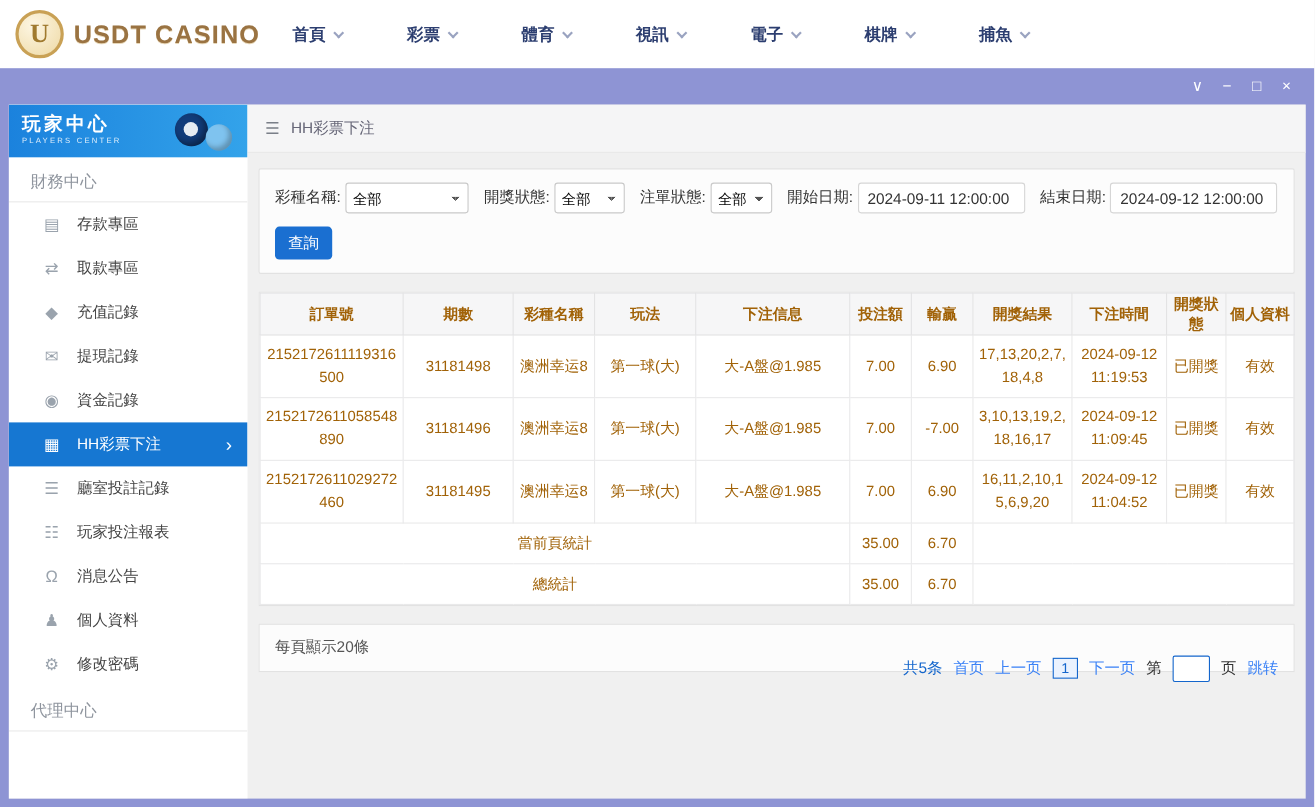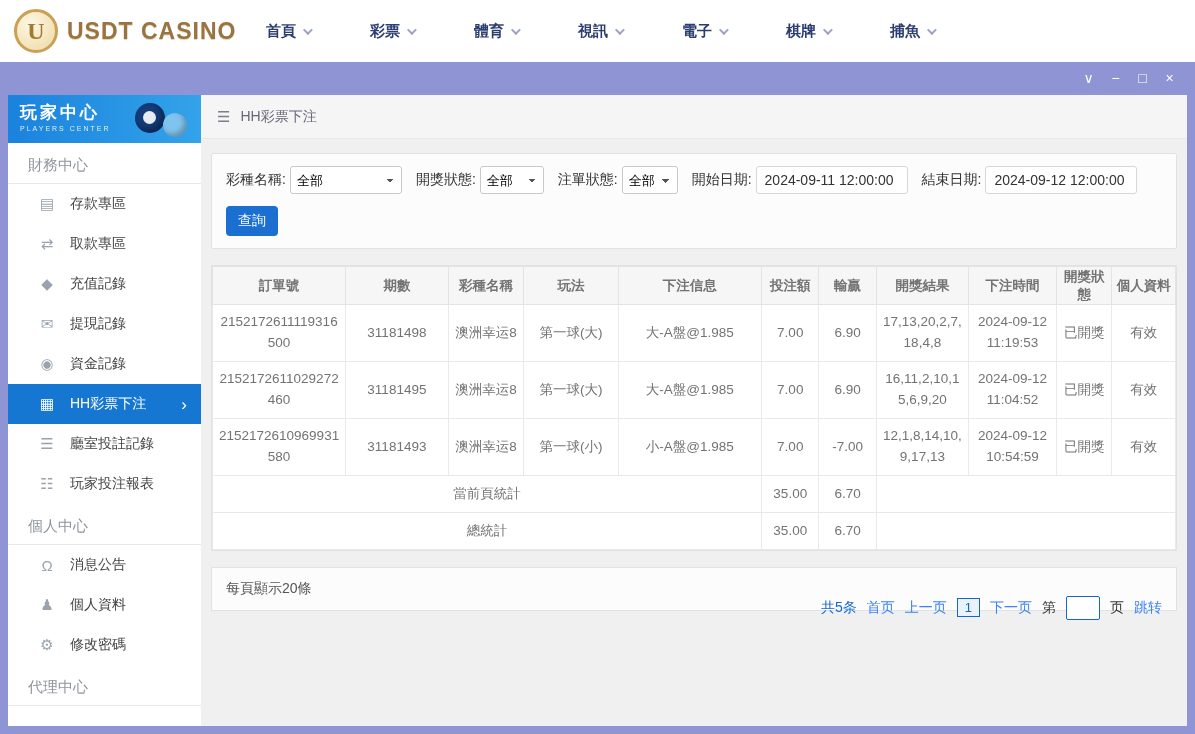--- a/index.html
+++ b/index.html
@@ -23,21 +23,21 @@
     transform:rotate(45deg) translateY(-2px); }
 
   
   .window-frame { flex:1; background:#8e94d4; padding:0 8px 8px 8px; min-height:0; }
   .titlebar { height:33px; display:flex; justify-content:flex-end; align-items:center; padding-right:4px; }
   .win-controls { display:flex; }
   .win-controls span { width:27px; text-align:center; color:#fff; font-size:14px; cursor:pointer; line-height:33px; }
   .window-body { display:flex; height:calc(100% - 33px); background:#f0f0f0; overflow:hidden; }
 
   
-  .sidebar { width:193px; flex-shrink:0; background:#fff; overflow:hidden; display:flex; flex-direction:column; }
+  .sidebar { width:217px; flex-shrink:0; background:#fff; overflow:hidden; display:flex; flex-direction:column; }
   .sidebar-header { height:48px; flex-shrink:0; background:linear-gradient(90deg,#1b82dd,#33a3ea);
     color:#fff; padding:6px 0 0 12px; position:relative; overflow:hidden; }
   .sh-title { font-size:17px; font-weight:bold; letter-spacing:3px; }
   .sh-sub { font-size:7px; letter-spacing:2px; opacity:.85; margin-top:1px; }
   .balls { position:absolute; right:12px; top:6px; width:64px; height:40px; }
   .ball { position:absolute; border-radius:50%; }
   .ball.b1 { width:30px; height:30px; right:24px; top:2px; background:#123c7a; box-shadow:inset -3px -3px 6px rgba(0,0,0,.4); }
   .ball.b1::after { content:""; position:absolute; left:8px; top:8px; width:13px; height:13px; border-radius:50%; background:#fff; opacity:.9; }
   .ball.b2 { width:24px; height:24px; right:2px; top:12px; background:#7fc3ef; box-shadow:inset -3px -3px 5px rgba(0,0,0,.25); }
   .section-label { color:#8f959e; font-size:15px; padding:13px 0 8px 20px; border-bottom:1px solid #e9e9e9; }
@@ -61,21 +61,21 @@
   select { height:28px; border:1px solid #c9c9c9; border-radius:3px; background-color:#fff; font-size:13px;
     padding:0 18px 0 6px; appearance:none; -webkit-appearance:none;
     background-image:linear-gradient(45deg,transparent 50%,#555 50%),linear-gradient(135deg,#555 50%,transparent 50%);
     background-position:calc(100% - 11px) 12px,calc(100% - 7px) 12px; background-size:4px 4px; background-repeat:no-repeat; }
   .sel-wide { width:112px; } .sel-mid { width:64px; } .sel-small { width:56px; }
   .date-input { height:28px; width:152px; border:1px solid #d6d6d6; border-radius:3px; font-size:14px; padding:0 8px; color:#333; background:#fff; }
   .search-btn { margin-top:12px; background:#1a6fd1; color:#fff; border:none; border-radius:4px;
     height:30px; width:52px; font-size:14px; cursor:pointer; display:block; }
 
   .table-card { margin:0 10px; background:#fff; border:1px solid #e2e2e2; }
-  table { width:100%; border-collapse:collapse; table-layout:fixed; font-size:13.5px; color:#737373; }
+  table { width:100%; border-collapse:collapse; table-layout:fixed; font-size:13.5px; color:#a16207; }
   th { background:#f6f6f7; font-weight:bold; font-size:13.5px; height:38px; border:1px solid #e3e3e4; padding:0 2px; }
   td { border:1px solid #e9e9ea; text-align:center; padding:4px 4px; line-height:1.55; }
   .data-row td { height:57px; }
   .summary-row td { height:37px; }
   .break { word-break:break-all; }
 
   .pagination-card { margin:16px 10px; background:#fcfcfc; border:1px solid #e2e2e2; height:44px;
     display:flex; align-items:center; justify-content:space-between; padding:12px 14px; font-size:14px; color:#555; }
   .pager { display:flex; align-items:center; gap:10px;margin-top:37px; }
   .pager .plink { color:#3b82f6; cursor:pointer; }
@@ -176,21 +176,20 @@
         </div>
         <div class="side-item">
           <span class="glyph">☰</span>
           <span>廳室投註記錄</span>
         </div>
         <div class="side-item">
           <span class="glyph">☷</span>
           <span>玩家投注報表</span>
         </div>
 
-        <div class="section-label">個人中心</div>
         <div class="side-item">
           <span class="glyph">Ω</span>
           <span>消息公告</span>
         </div>
         <div class="side-item">
           <span class="glyph">♟</span>
           <span>個人資料</span>
         </div>
         <div class="side-item">
           <span class="glyph">⚙</span>
@@ -266,42 +265,42 @@
                 <td>第一球(大)</td>
                 <td>大-A盤@1.985</td>
                 <td>7.00</td>
                 <td>6.90</td>
                 <td class="break">17,13,20,2,7,18,4,8</td>
                 <td>2024-09-12 11:19:53</td>
                 <td>已開獎</td>
                 <td>有效</td>
               </tr>
               <tr class="data-row">
+                <td class="break">2152172611058548890</td>
+                <td>31181496</td>
+                <td>澳洲幸运8</td>
+                <td>第一球(大)</td>
+                <td>大-A盤@1.985</td>
+                <td>7.00</td>
+                <td>-7.00</td>
+                <td class="break">3,10,13,19,2,18,16,17</td>
+                <td>2024-09-12 11:09:45</td>
+                <td>已開獎</td>
+                <td>有效</td>
+              </tr>
+              <tr class="data-row">
                 <td class="break">2152172611029272460</td>
                 <td>31181495</td>
                 <td>澳洲幸运8</td>
                 <td>第一球(大)</td>
                 <td>大-A盤@1.985</td>
                 <td>7.00</td>
                 <td>6.90</td>
                 <td class="break">16,11,2,10,15,6,9,20</td>
                 <td>2024-09-12 11:04:52</td>
-                <td>已開獎</td>
-                <td>有效</td>
-              </tr>
-              <tr class="data-row">
-                <td class="break">2152172610969931580</td>
-                <td>31181493</td>
-                <td>澳洲幸运8</td>
-                <td>第一球(小)</td>
-                <td>小-A盤@1.985</td>
-                <td>7.00</td>
-                <td>-7.00</td>
-                <td class="break">12,1,8,14,10,9,17,13</td>
-                <td>2024-09-12 10:54:59</td>
                 <td>已開獎</td>
                 <td>有效</td>
               </tr>
               <tr class="summary-row">
                 <td colspan="5">當前頁統計</td>
                 <td>35.00</td>
                 <td>6.70</td>
                 <td colspan="4"></td>
               </tr>
               <tr class="summary-row">

